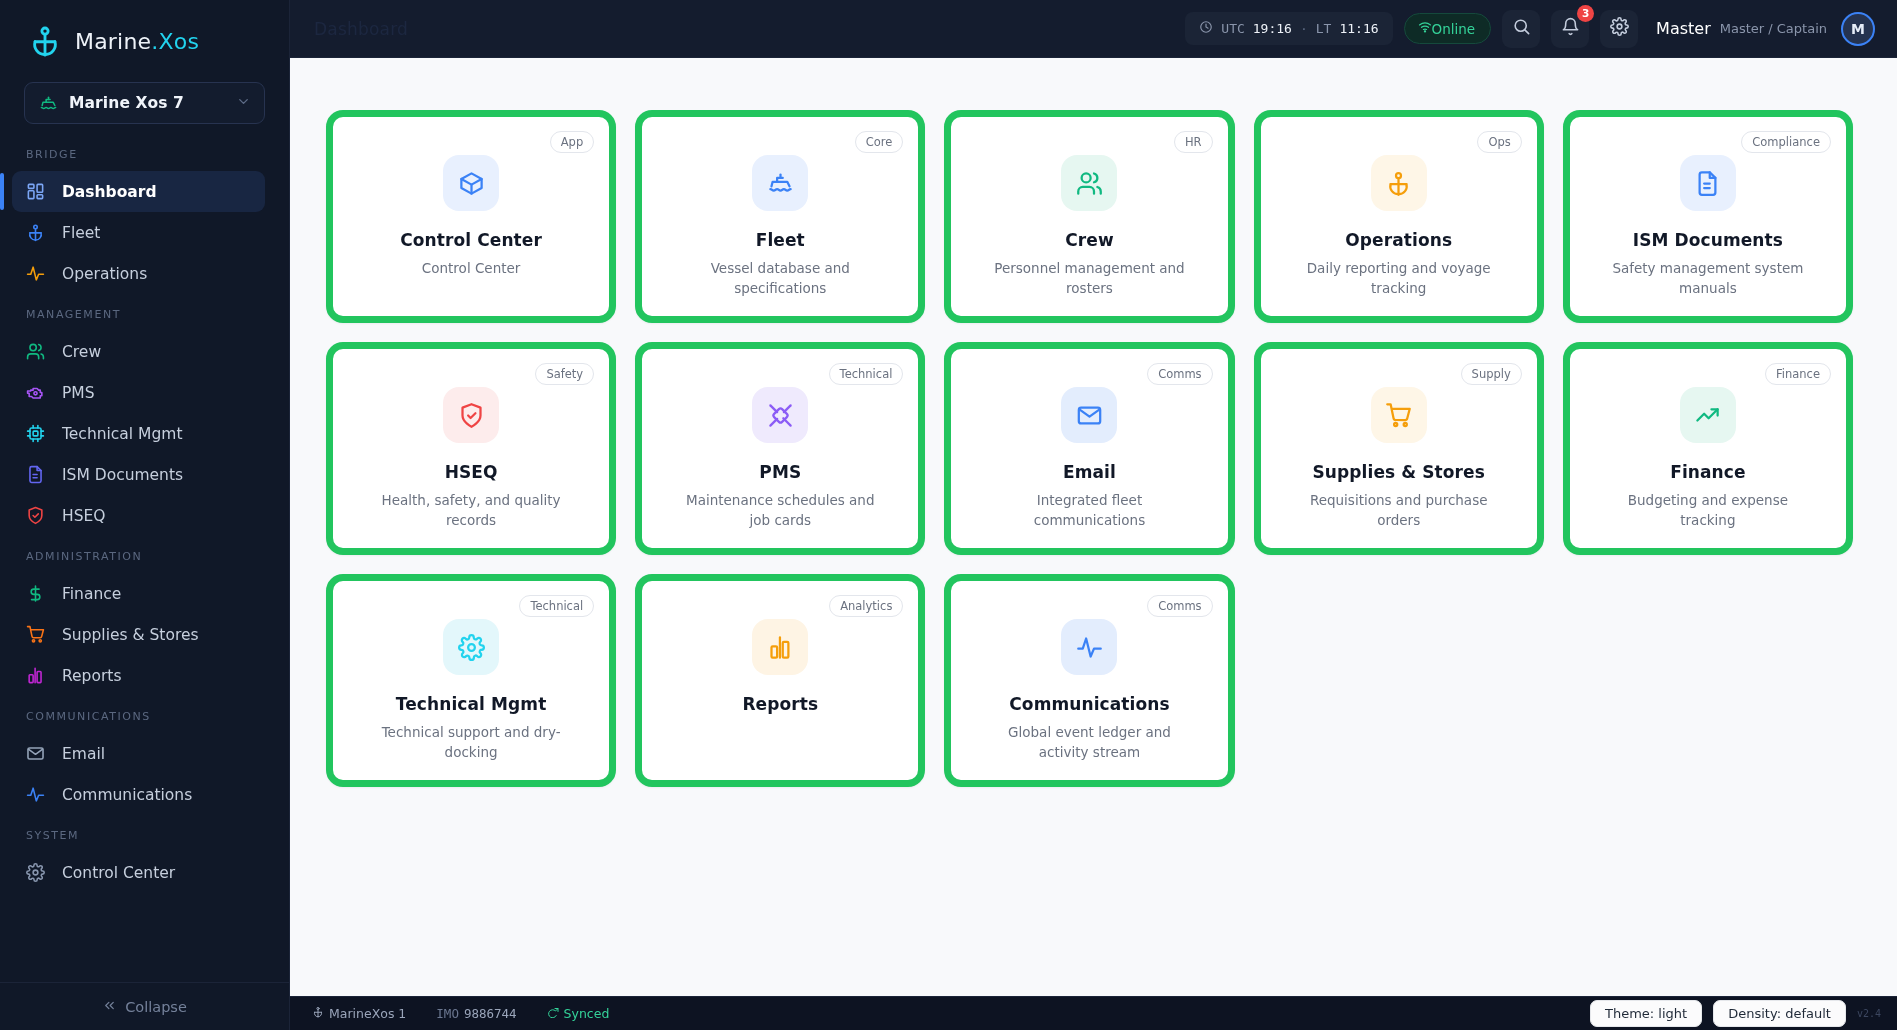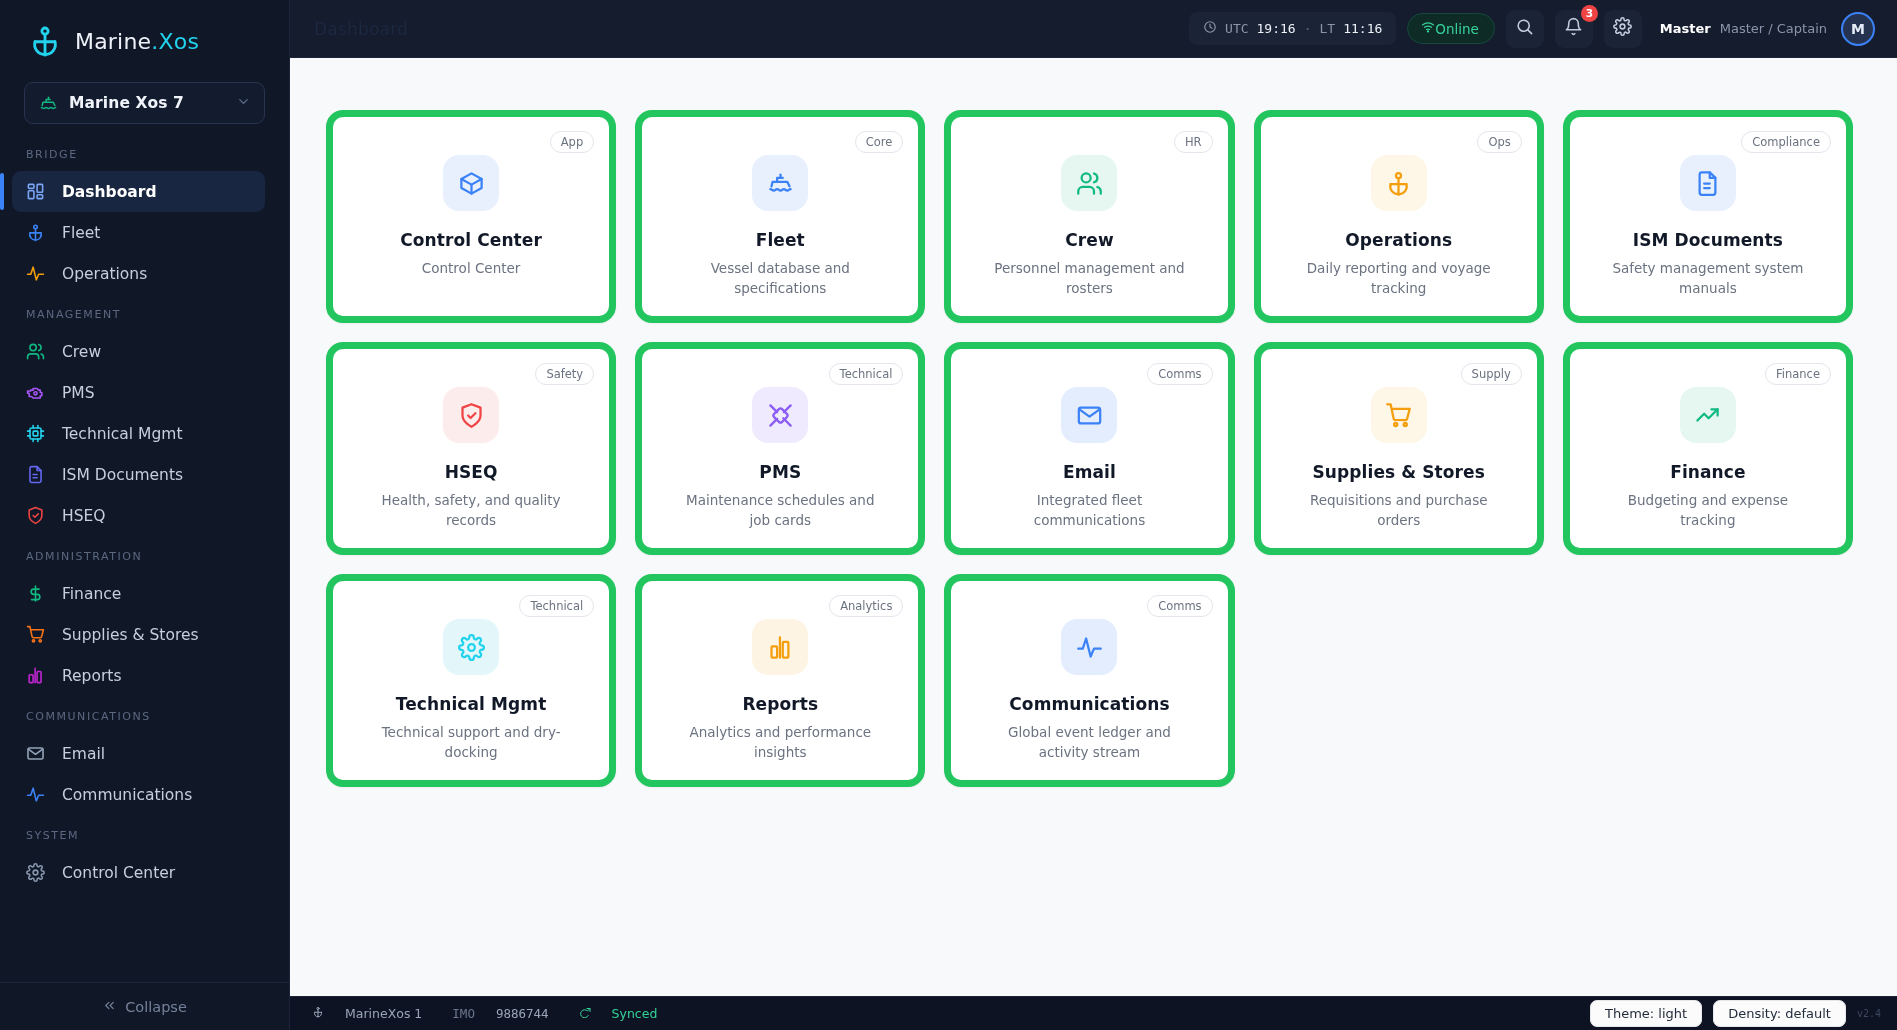--- a/index.html
+++ b/index.html
@@ -94,21 +94,21 @@
     display: flex; align-items: center; justify-content: center;
     position: relative; cursor: pointer; color: #c3ccdc;
   }
   .badge-count {
     position: absolute; top: -5px; right: -5px;
     min-width: 17px; height: 17px; border-radius: 9px; background: #ef4444;
     color: #fff; font-size: 10.5px; font-weight: 700;
     display: flex; align-items: center; justify-content: center; padding: 0 4px;
   }
   .user-block { display: flex; align-items: center; gap: 9px; margin-left: 7px; cursor: pointer; }
-  .user-name { color: #ffffff; font-size: 13px; font-weight: 700; }
+  .user-name { color: #ffffff; font-size: 16px; font-weight: 400; }
   .user-role { color: #8a95ab; font-size: 13px; }
   .avatar {
     width: 34px; height: 34px; border-radius: 50%;
     background: #253350; border: 2px solid #3b82f6;
     display: flex; align-items: center; justify-content: center;
     color: #e6edf8; font-size: 14px; font-weight: 600; margin-left: 5px;
   }
 
   .content { flex: 1; background: #f8f9fb; overflow: hidden; padding: 52px 44px 0 36px; }
   .grid {
@@ -133,21 +133,21 @@
     display: flex; align-items: center; justify-content: center; margin-bottom: 19px;
   }
   .card-title { font-size: 17px; font-weight: 700; color: #111827; letter-spacing: .1px; text-align:center; }
   .card-sub { font-size: 13.5px; color: #6b7280; text-align: center; margin-top: 9px; line-height: 1.45; max-width: 200px; }
 
   .statusbar {
     height: 34px; flex: 0 0 34px; background: #0d1322;
     display: flex; align-items: center; padding: 0 16px 0 22px;
     gap: 30px; border-top: 1px solid #1b2438;
   }
-  .sb-item { display: flex; align-items: center; gap: 21px; font-size: 12.5px; color: #9aa5ba; }
+  .sb-item { display: flex; align-items: center; gap: 5px; font-size: 12.5px; color: #9aa5ba; }
   .sb-item.mono { font-family: "DejaVu Sans Mono","Liberation Mono",monospace; }
   .sb-item .k { color: #6b7790; }
   .sb-right { margin-left: auto; display: flex; align-items: center; gap: 11px; }
   .sb-btn {
     background: #fbfbfc; color: #1f2937; font-size: 13px;
     border-radius: 7px; padding: 5px 14px; cursor: pointer; border: 1px solid #e5e7eb;
   }
   .sb-ver { color: #3c4760; font-size: 10px; font-family:"DejaVu Sans Mono","Liberation Mono",monospace; }
   .green { color: #34d399; }
 </style>
@@ -558,21 +558,20 @@
           <div class="card">
             <div class="card-badge">Analytics</div>
             <div class="card-ico" style="background: rgb(254, 244, 228);">
               <svg width="27" height="27" viewBox="0 0 24 24" fill="none" stroke="#f59e0b" stroke-width="2" stroke-linecap="round" stroke-linejoin="round">
                 <rect x="4" y="11" width="5" height="10" rx="1"></rect>
                 <rect x="14" y="7" width="5" height="14" rx="1"></rect>
                 <line x1="11.5" y1="3" x2="11.5" y2="21"></line>
               </svg>
             </div>
             <div class="card-title">Reports</div>
-            <div class="card-sub">Analytics and performance insights</div>
           </div>
           <div class="card">
             <div class="card-badge">Comms</div>
             <div class="card-ico" style="background: rgb(227, 237, 253);">
               <svg width="27" height="27" viewBox="0 0 24 24" fill="none" stroke="#3b82f6" stroke-width="2" stroke-linecap="round" stroke-linejoin="round">
                 <polyline points="2 13 6 13 9 4 13 20 16 13 22 13"></polyline>
               </svg>
             </div>
             <div class="card-title">Communications</div>
             <div class="card-sub">Global event ledger and activity stream</div>

